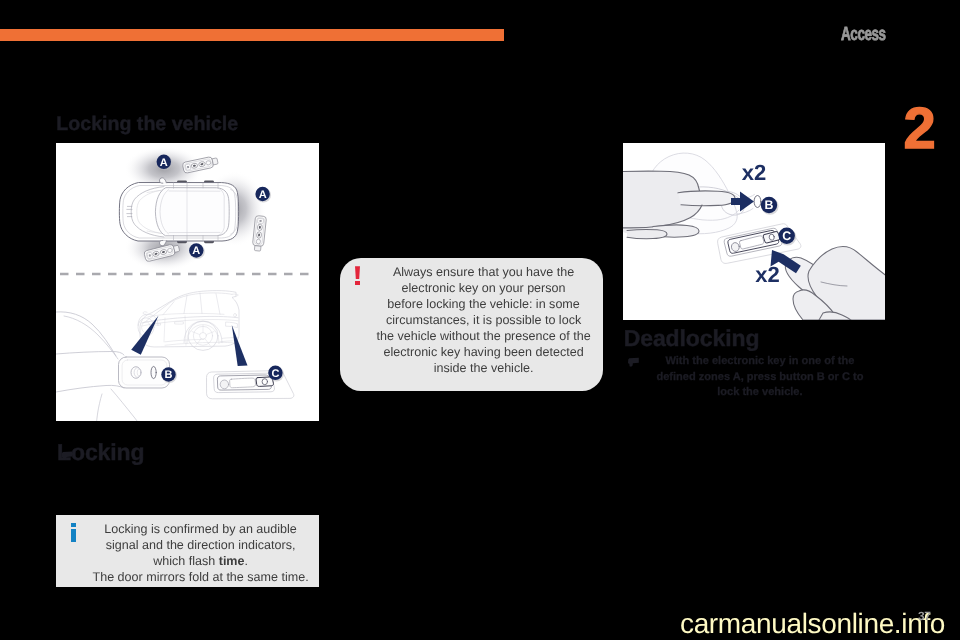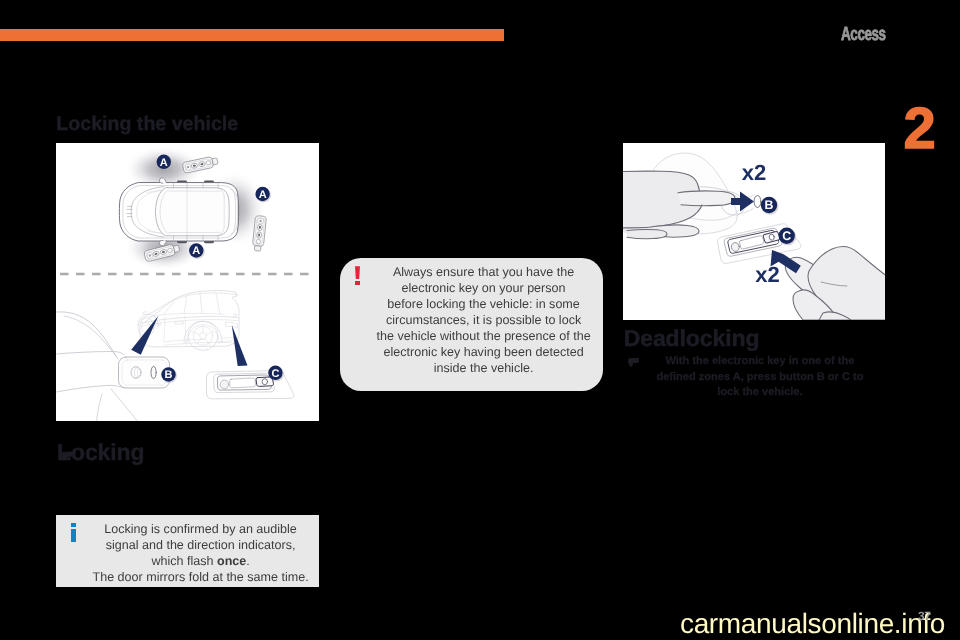--- a/index.html
+++ b/index.html
@@ -255,21 +255,21 @@
 
   <div class="bullets" style="left:59.6px;top:447.6px;width:266px;line-height:17.6px;">
     <div class="bl">
       <span class="bu">☞</span>
     </div>
   </div>
 
   <div class="note" style="left:56px;top:505px;width:263px;height:72px;margin-top:10px;">
     <div class="note-inner">
       <span class="note-icon ic-info"></span>
-      <span class="note-text">Locking is confirmed by an audible<br>signal and the direction indicators,<br>which flash <b>once</b>.<br>The door mirrors fold at the same time.</span>
+      <span class="note-text">Locking is confirmed by an audible<br>signal and the direction indicators,<br>which flash <b>time</b>.<br>The door mirrors fold at the same time.</span>
     </div>
   </div>
 
 
   <div class="note" style="left:340px;top:258px;width:263px;height:133px;border-radius:21px;">
     <div class="note-inner">
       <span class="note-icon ic-warn"></span>
       <span class="note-text">Always ensure that you have the<br>electronic key on your person<br>before locking the vehicle: in some<br>circumstances, it is possible to lock<br>the vehicle without the presence of the<br>electronic key having been detected<br>inside the vehicle.</span>
     </div>
   </div>

